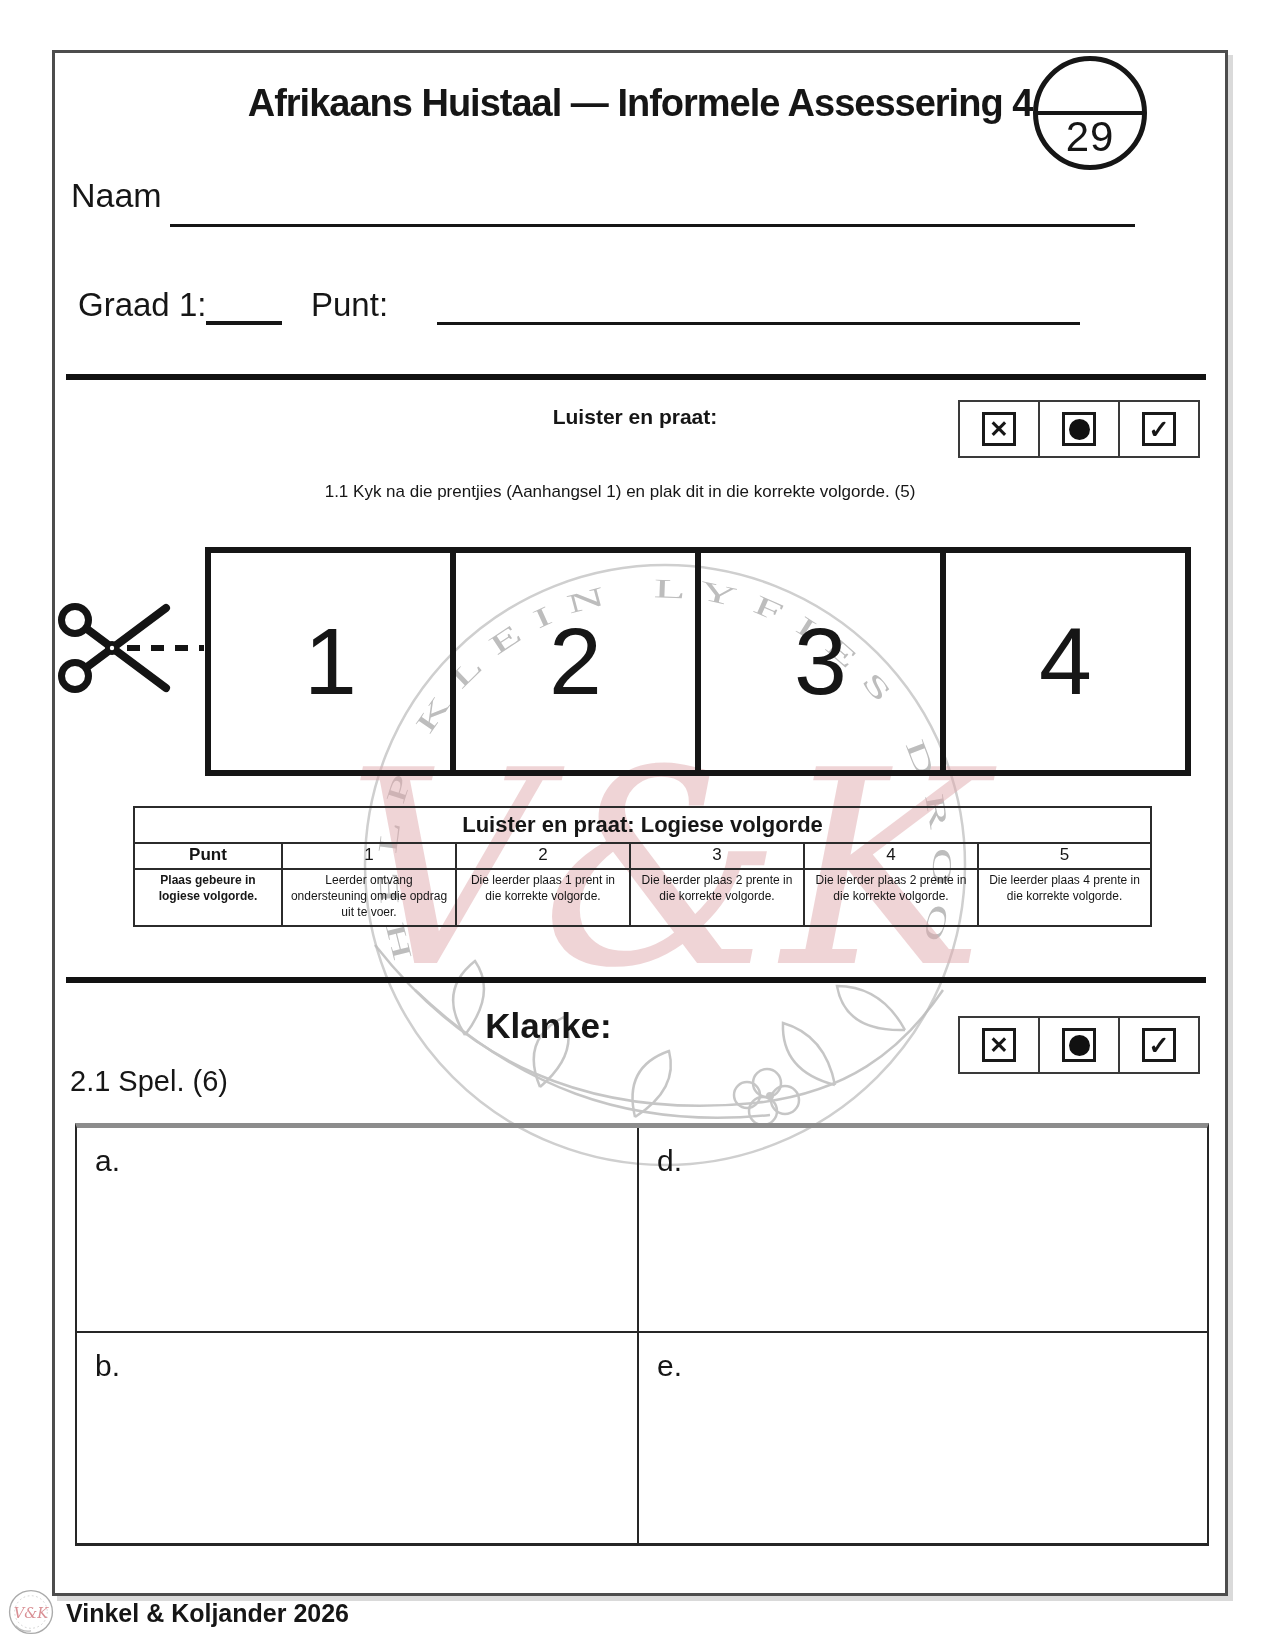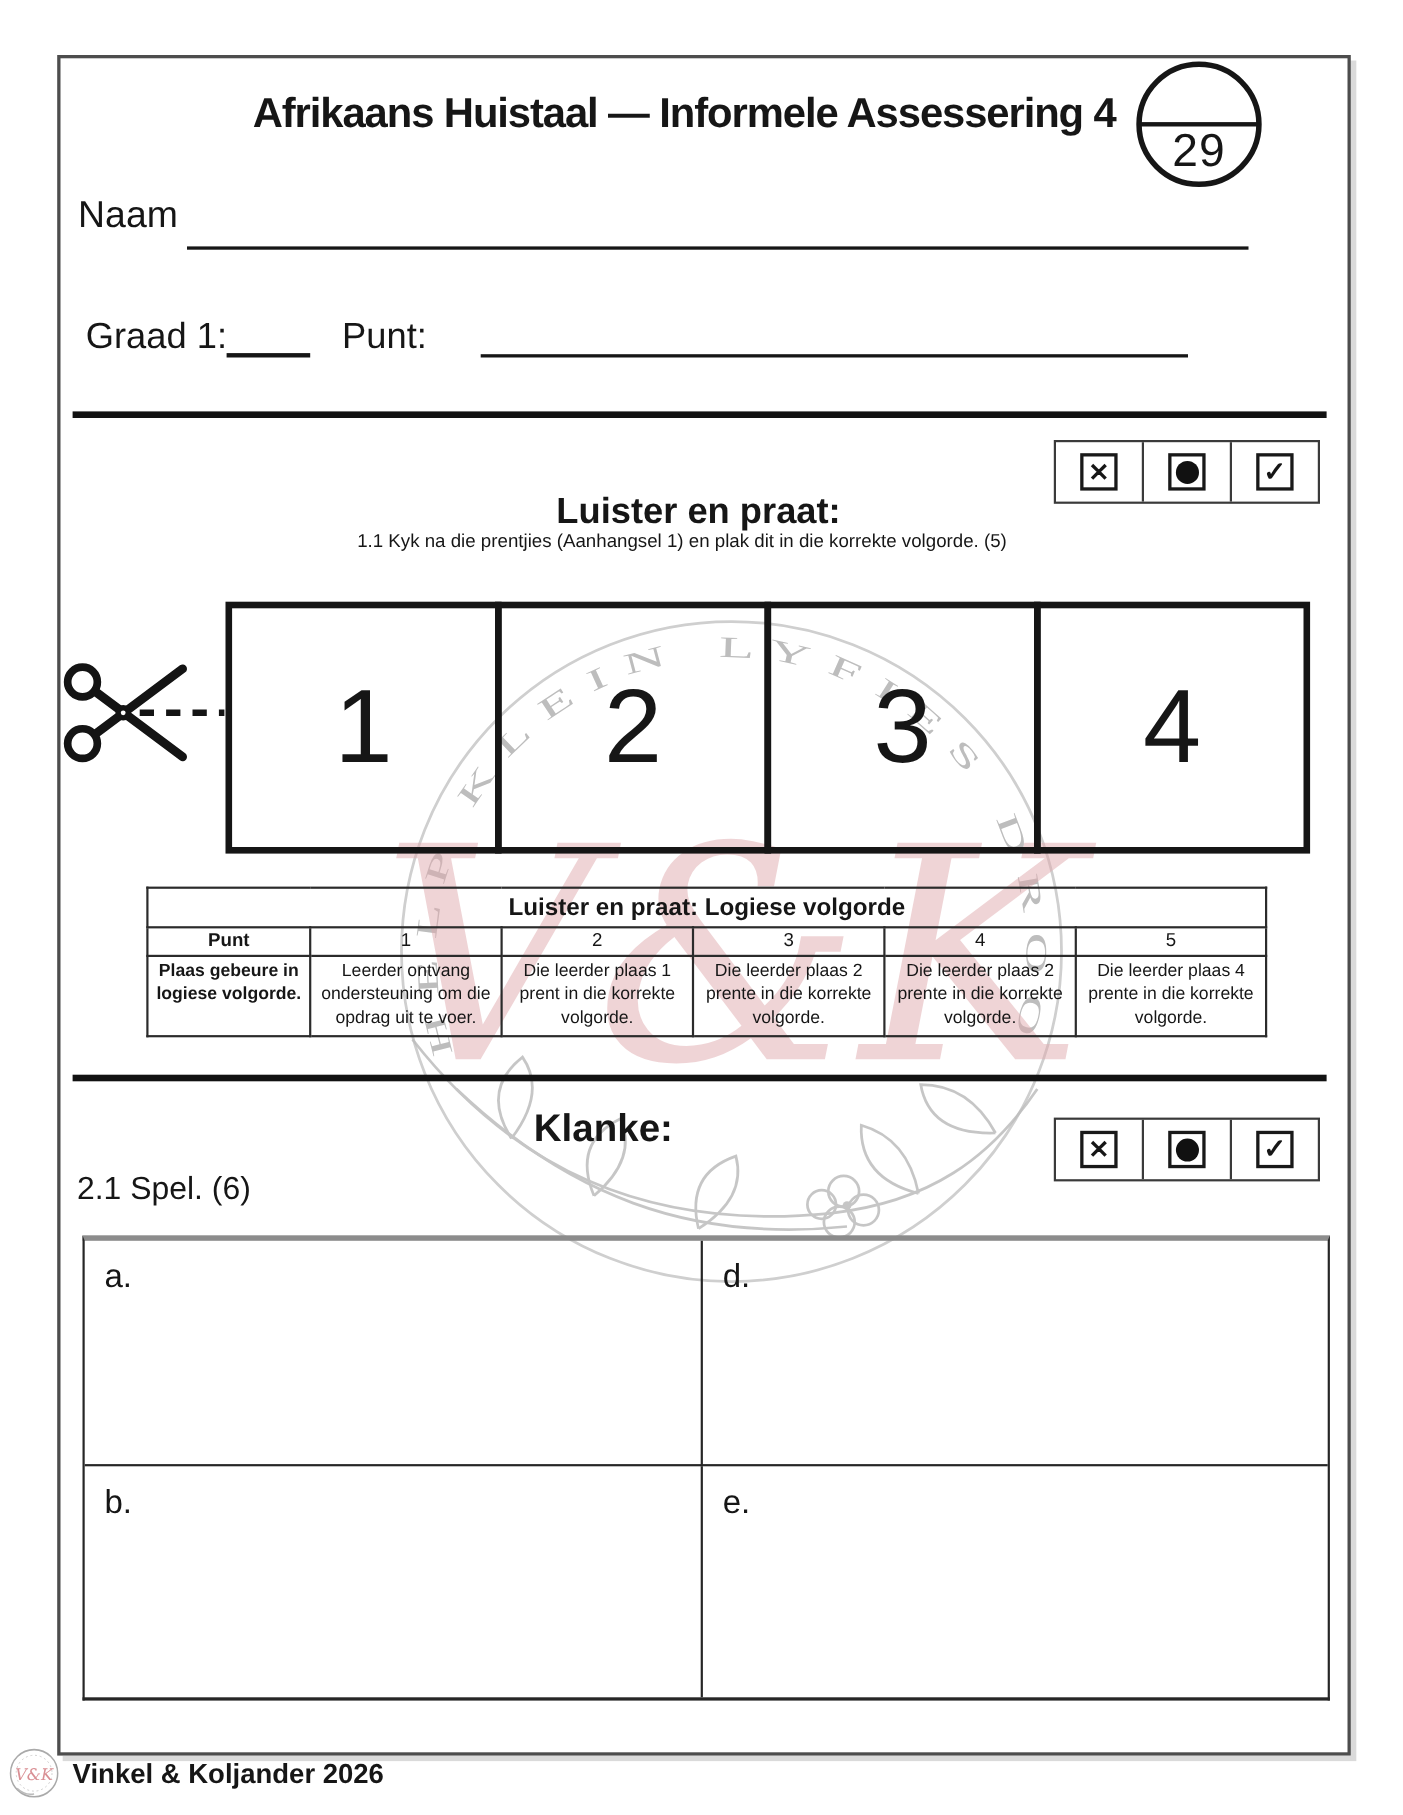--- a/index.html
+++ b/index.html
@@ -11,42 +11,42 @@
   .abs{position:absolute;}
   
   .page-border{
     left:52px;top:50px;width:1176px;height:1546px;box-sizing:border-box;
     border:3px solid #4d4d4d;box-shadow:5px 5px 0 rgba(150,150,150,.35);
     background:transparent;
   }
   
   .watermark{left:315px;top:515px;width:700px;height:700px;pointer-events:none;}
   
-  .page-title{left:34px;top:84px;width:1176px;text-align:center;
+  .page-title{left:52px;top:84px;width:1176px;text-align:center;
     font-size:38px;font-weight:bold;letter-spacing:-1px;line-height:1;}
   .score-circle{left:1033px;top:56px;width:114px;height:114px;box-sizing:border-box;
     border:5px solid #161616;border-radius:50%;background:transparent;}
   .score-line{position:absolute;left:-1px;right:-1px;top:50%;height:4px;margin-top:-2px;background:#161616;}
   .score-value{position:absolute;left:0;right:0;top:53%;text-align:center;
     font-size:42px;line-height:1;letter-spacing:1px;}
   
   .field-label{font-size:34px;line-height:1;}
   .name-label{left:71px;top:178px;}
   .name-line{left:170px;top:224px;width:965px;height:3px;background:#161616;}
   .grade-label{left:78px;top:288px;font-size:33px;}
   .grade-line{left:206px;top:321px;width:76px;height:4px;background:#161616;}
   .date-label{left:311px;top:288px;font-size:33px;}
   .date-line{left:437px;top:322px;width:643px;height:3px;background:#161616;}
   
   .divider{left:66px;width:1140px;height:6px;background:#121212;}
   .divider-1{top:374px;}
   .divider-2{top:977px;}
   
   .section-heading{text-align:center;font-weight:bold;line-height:1;}
-  .heading-1{left:30px;top:406px;width:1210px;font-size:33px;margin-top:41px;}
+  .heading-1{left:30px;top:406px;width:1210px;font-size:21px;}
   .heading-2{left:0px;top:1008px;width:1097px;font-size:35px;}
   
   .markgroup{display:flex;border:2px solid #3a3a3a;background:transparent;}
   .markgroup-1{left:958px;top:400px;}
   .markgroup-2{left:958px;top:1016px;}
   .markcell{width:78px;height:54px;display:flex;align-items:center;justify-content:center;
     border-right:2px solid #3a3a3a;}
   .markcell:last-child{border-right:none;}
   .marksquare{width:34px;height:34px;box-sizing:border-box;border:3px solid #191919;
     display:flex;align-items:center;justify-content:center;}
@@ -61,21 +61,21 @@
   .seq-row{left:205px;top:547px;display:flex;}
   .seq-box{width:251px;height:229px;box-sizing:border-box;border:6px solid #151515;
     display:flex;align-items:center;justify-content:center;background:transparent;}
   .seq-box + .seq-box{margin-left:-6px;}
   .seq-num{font-size:95px;line-height:1;}
   .scissors{left:54px;top:592px;width:152px;height:112px;}
   
   .rubric{left:133px;top:806px;width:1017px;border-collapse:collapse;table-layout:fixed;
     background:transparent;}
   .rubric td{border:2px solid #2b2b2b;text-align:center;vertical-align:top;
-    font-size:16px;line-height:1.35;padding:2px 5px 5px;}
+    font-size:12px;line-height:1.35;padding:2px 5px 5px;}
   .rubric .r-title{font-size:22px;font-weight:bold;padding:2px;}
   .rubric .r-col{font-size:17px;padding:0 2px 1px;border-radius:13px;}
   .rubric .bold{font-weight:bold;}
   
   .answer-grid{left:75px;top:1123px;width:1134px;height:423px;box-sizing:border-box;
     border-top:5px solid #8c8c8c;border-left:2px solid #262626;border-right:2px solid #262626;
     border-bottom:3px solid #262626;display:grid;
     grid-template-columns:562px auto;grid-template-rows:205px auto;}
   .acell{box-sizing:border-box;padding:16px 0 0 18px;font-size:30px;background:transparent;}
   .acell.br{border-right:2px solid #262626;}

